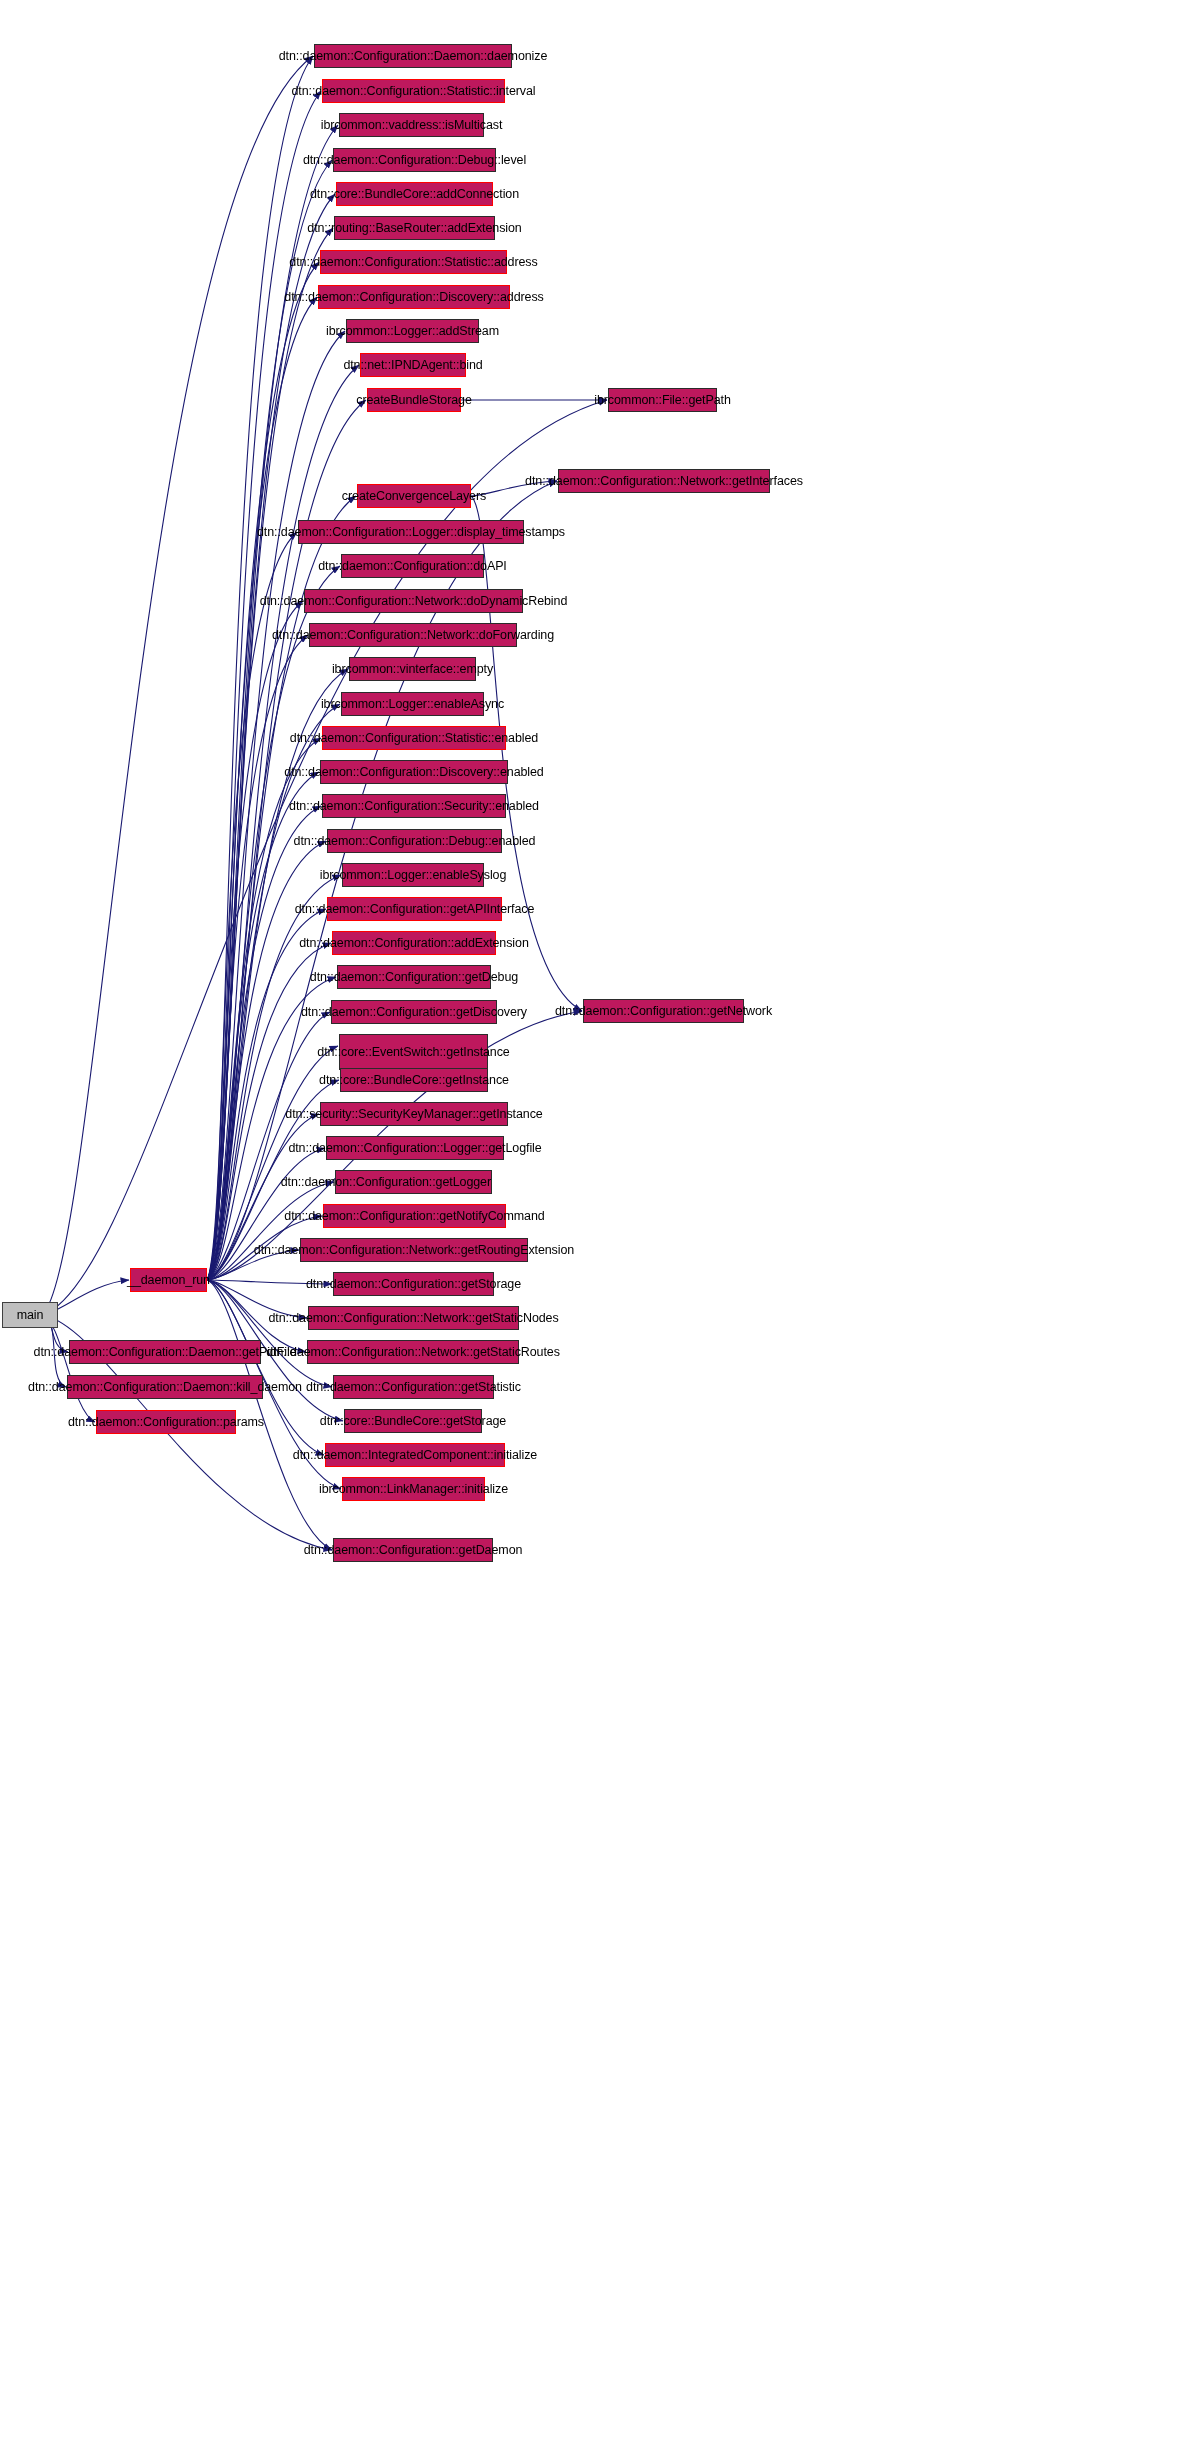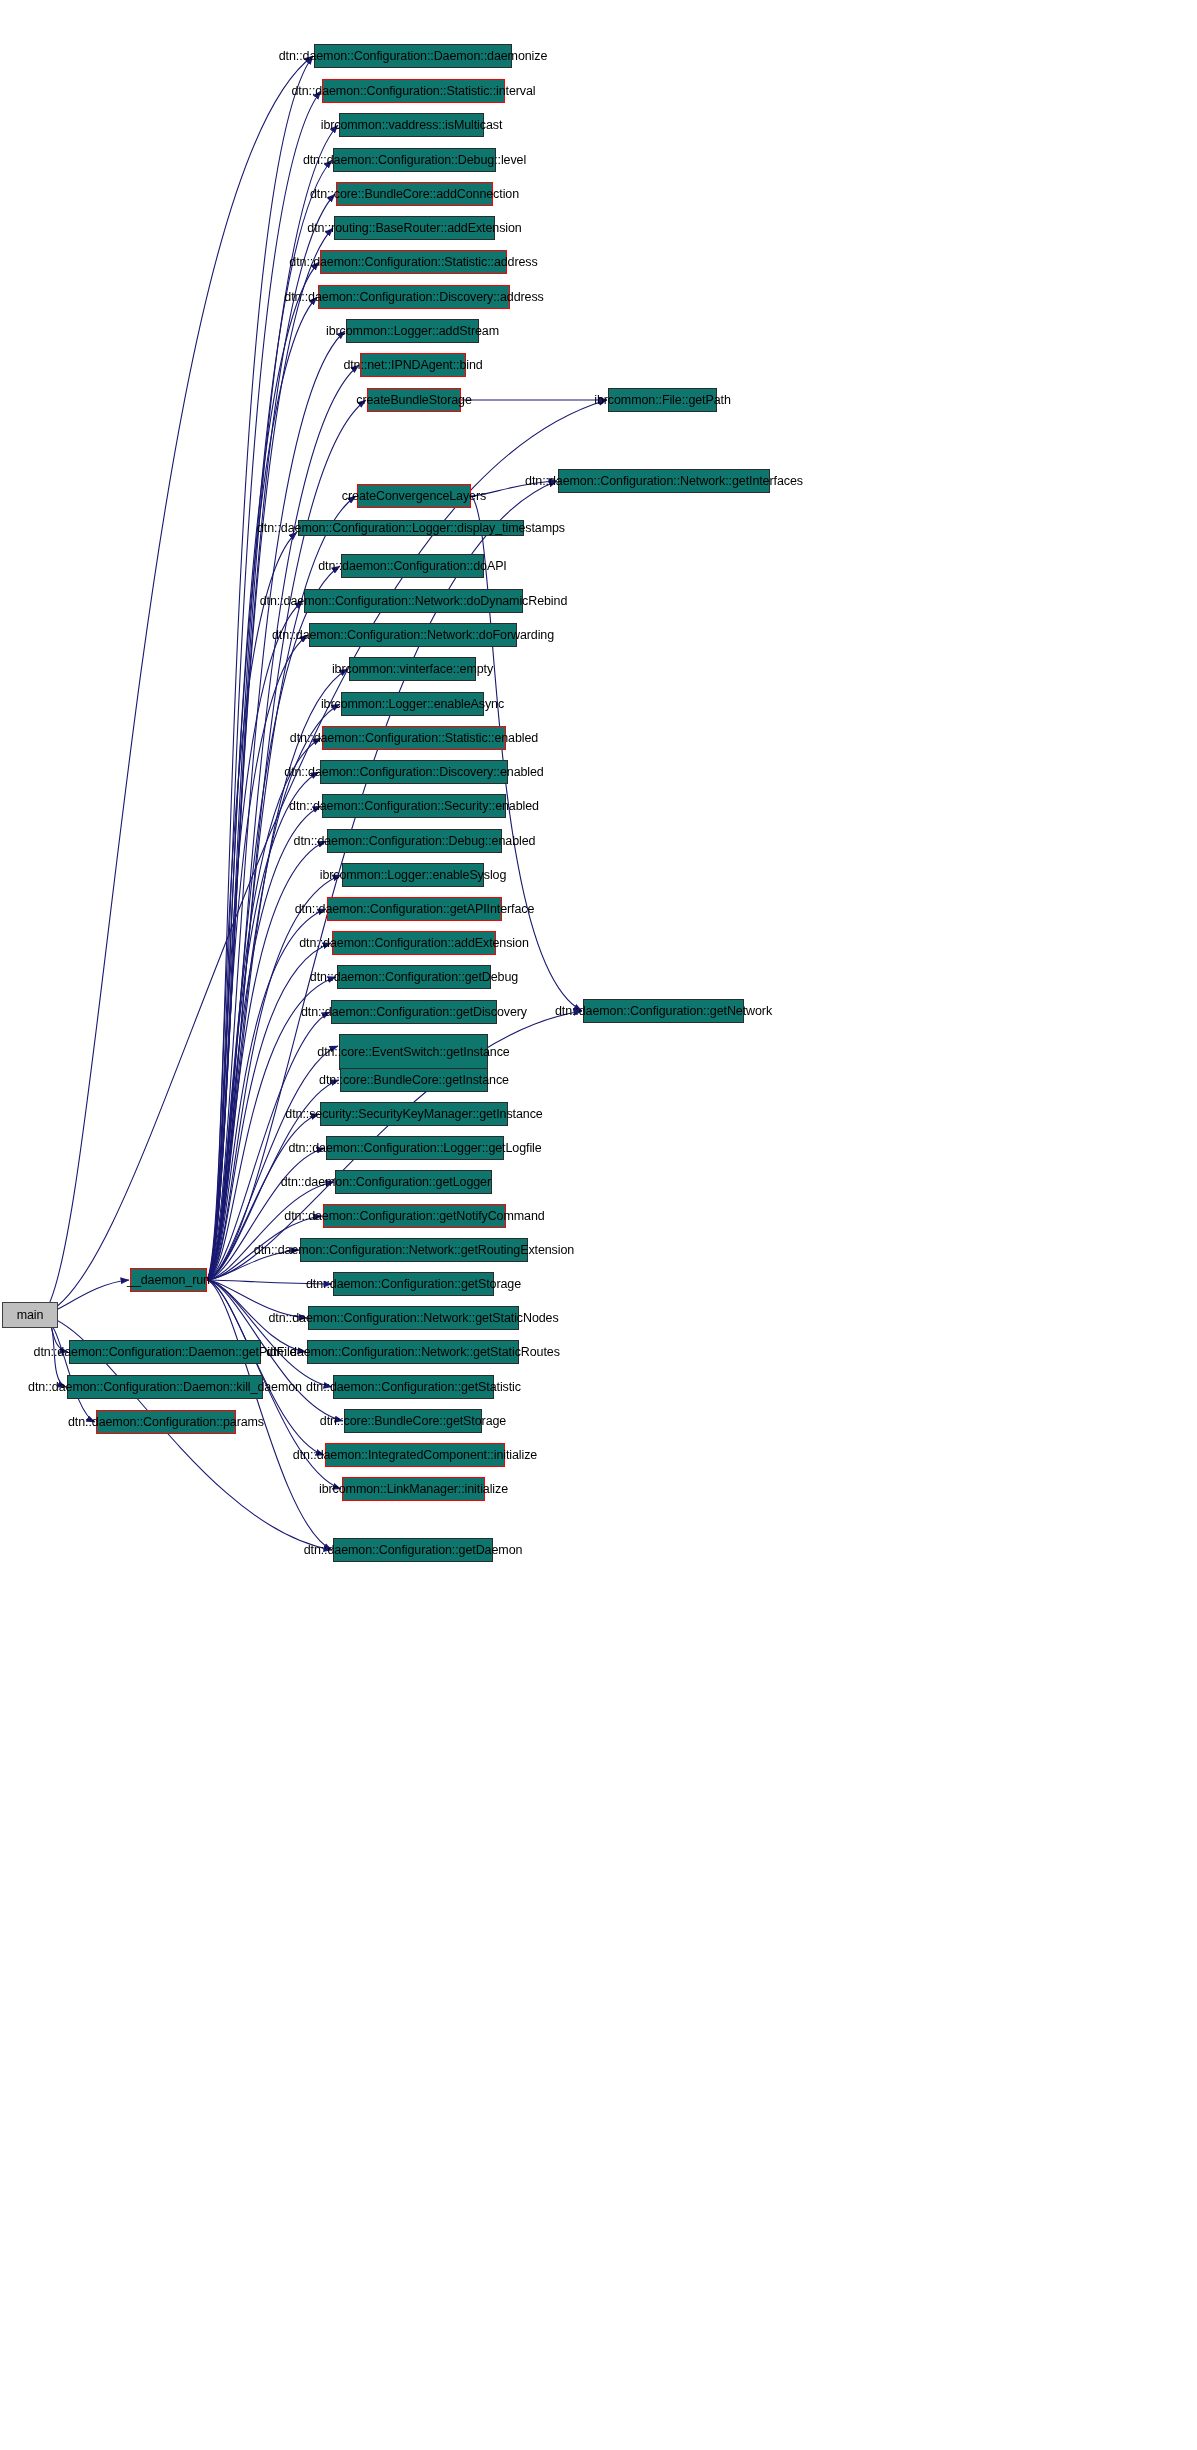--- a/index.html
+++ b/index.html
@@ -28,21 +28,21 @@
   .node {
     position: absolute;
     box-sizing: border-box;
     display: flex;
     align-items: center;
     justify-content: center;
     white-space: nowrap;
     font-size: 12.5px;
     line-height: 1;
     color: #000000;
-    background: #0f766e;
+    background: #be185d;
     border: 1px solid #000000;
     letter-spacing: -0.1px;
   }
   .node.red {
     border-color: #ff0000;
   }
   .node.root {
     background: #bfbfbf;
     border-color: #404040;
   }
@@ -162,21 +162,21 @@
       </div>
       <div class="node red" style="left: 360px; top: 353px; width: 106px; height: 24px;">
         <span>dtn::net::IPNDAgent::bind</span>
       </div>
       <div class="node red" style="left: 367px; top: 388px; width: 94px; height: 24px;">
         <span>createBundleStorage</span>
       </div>
       <div class="node red" style="left: 357px; top: 484px; width: 114px; height: 24px;">
         <span>createConvergenceLayers</span>
       </div>
-      <div class="node black" style="left: 298px; top: 520px; width: 226px; height: 16px;">
+      <div class="node black" style="left: 298px; top: 520px; width: 226px; height: 24px;">
         <span>dtn::daemon::Configuration::Logger::display_timestamps</span>
       </div>
       <div class="node black" style="left: 341px; top: 554px; width: 143px; height: 24px;">
         <span>dtn::daemon::Configuration::doAPI</span>
       </div>
       <div class="node black" style="left: 304px; top: 589px; width: 219px; height: 24px;">
         <span>dtn::daemon::Configuration::Network::doDynamicRebind</span>
       </div>
       <div class="node black" style="left: 309px; top: 623px; width: 208px; height: 24px;">
         <span>dtn::daemon::Configuration::Network::doForwarding</span>

